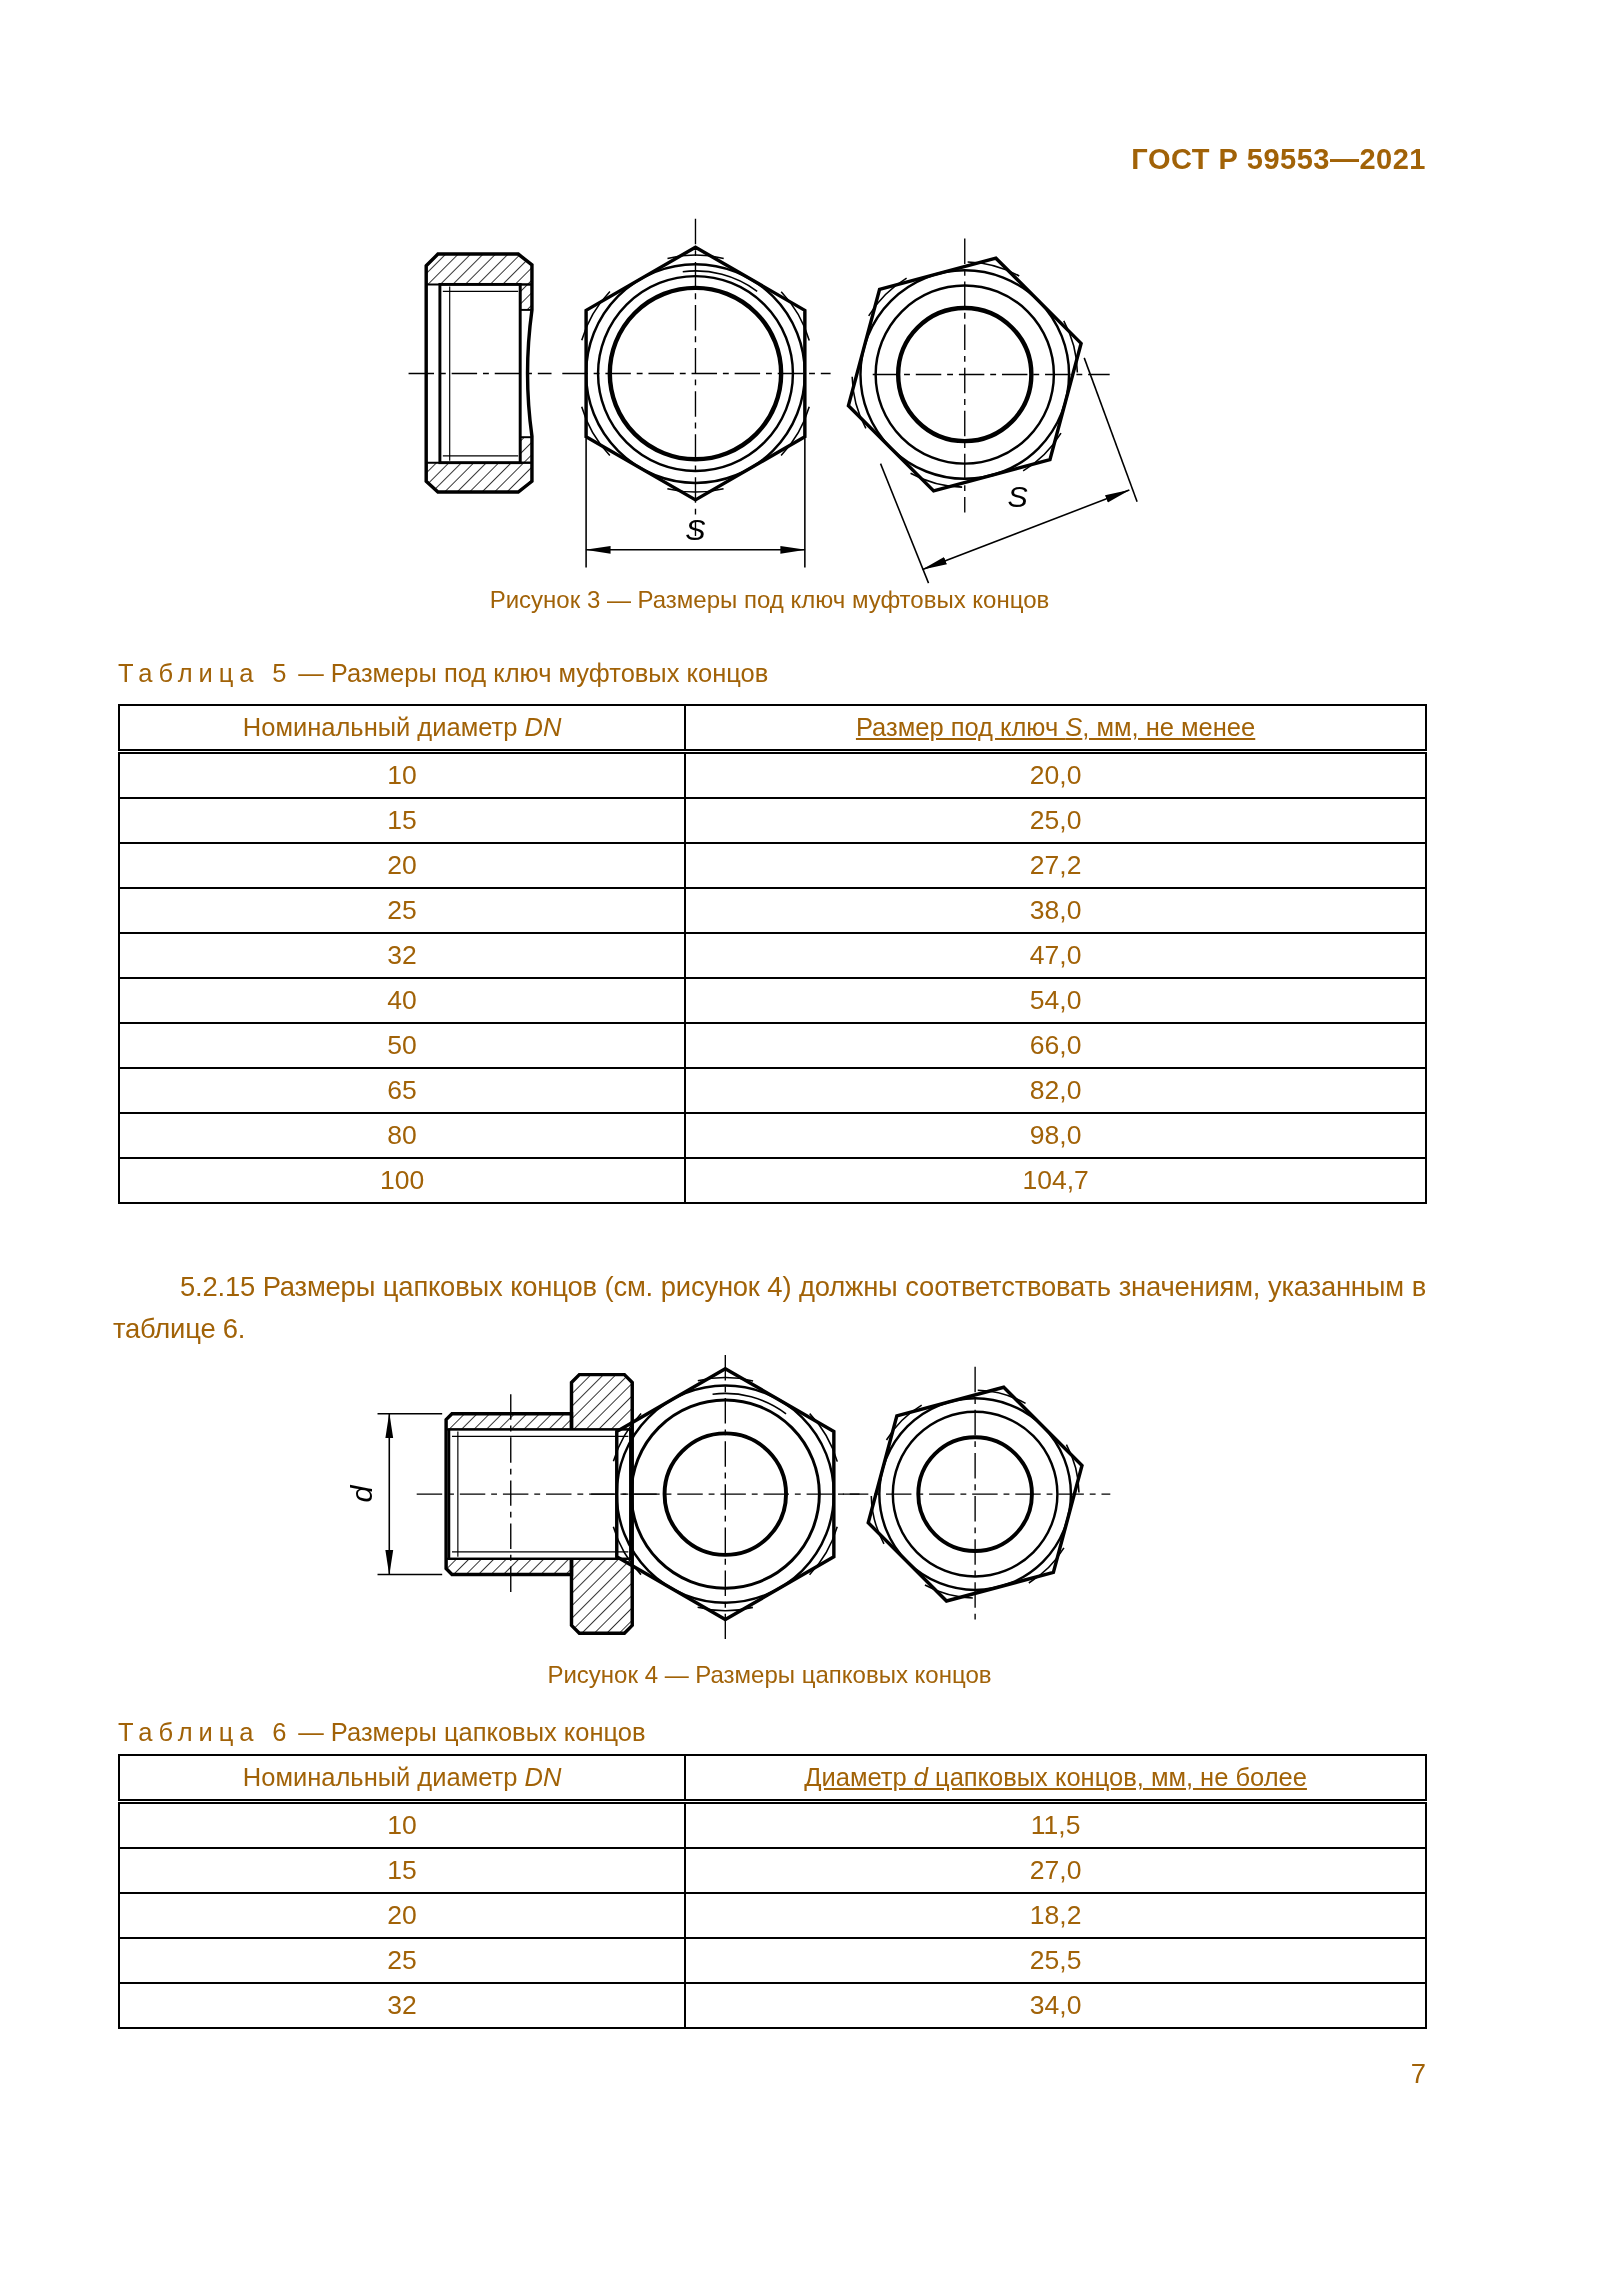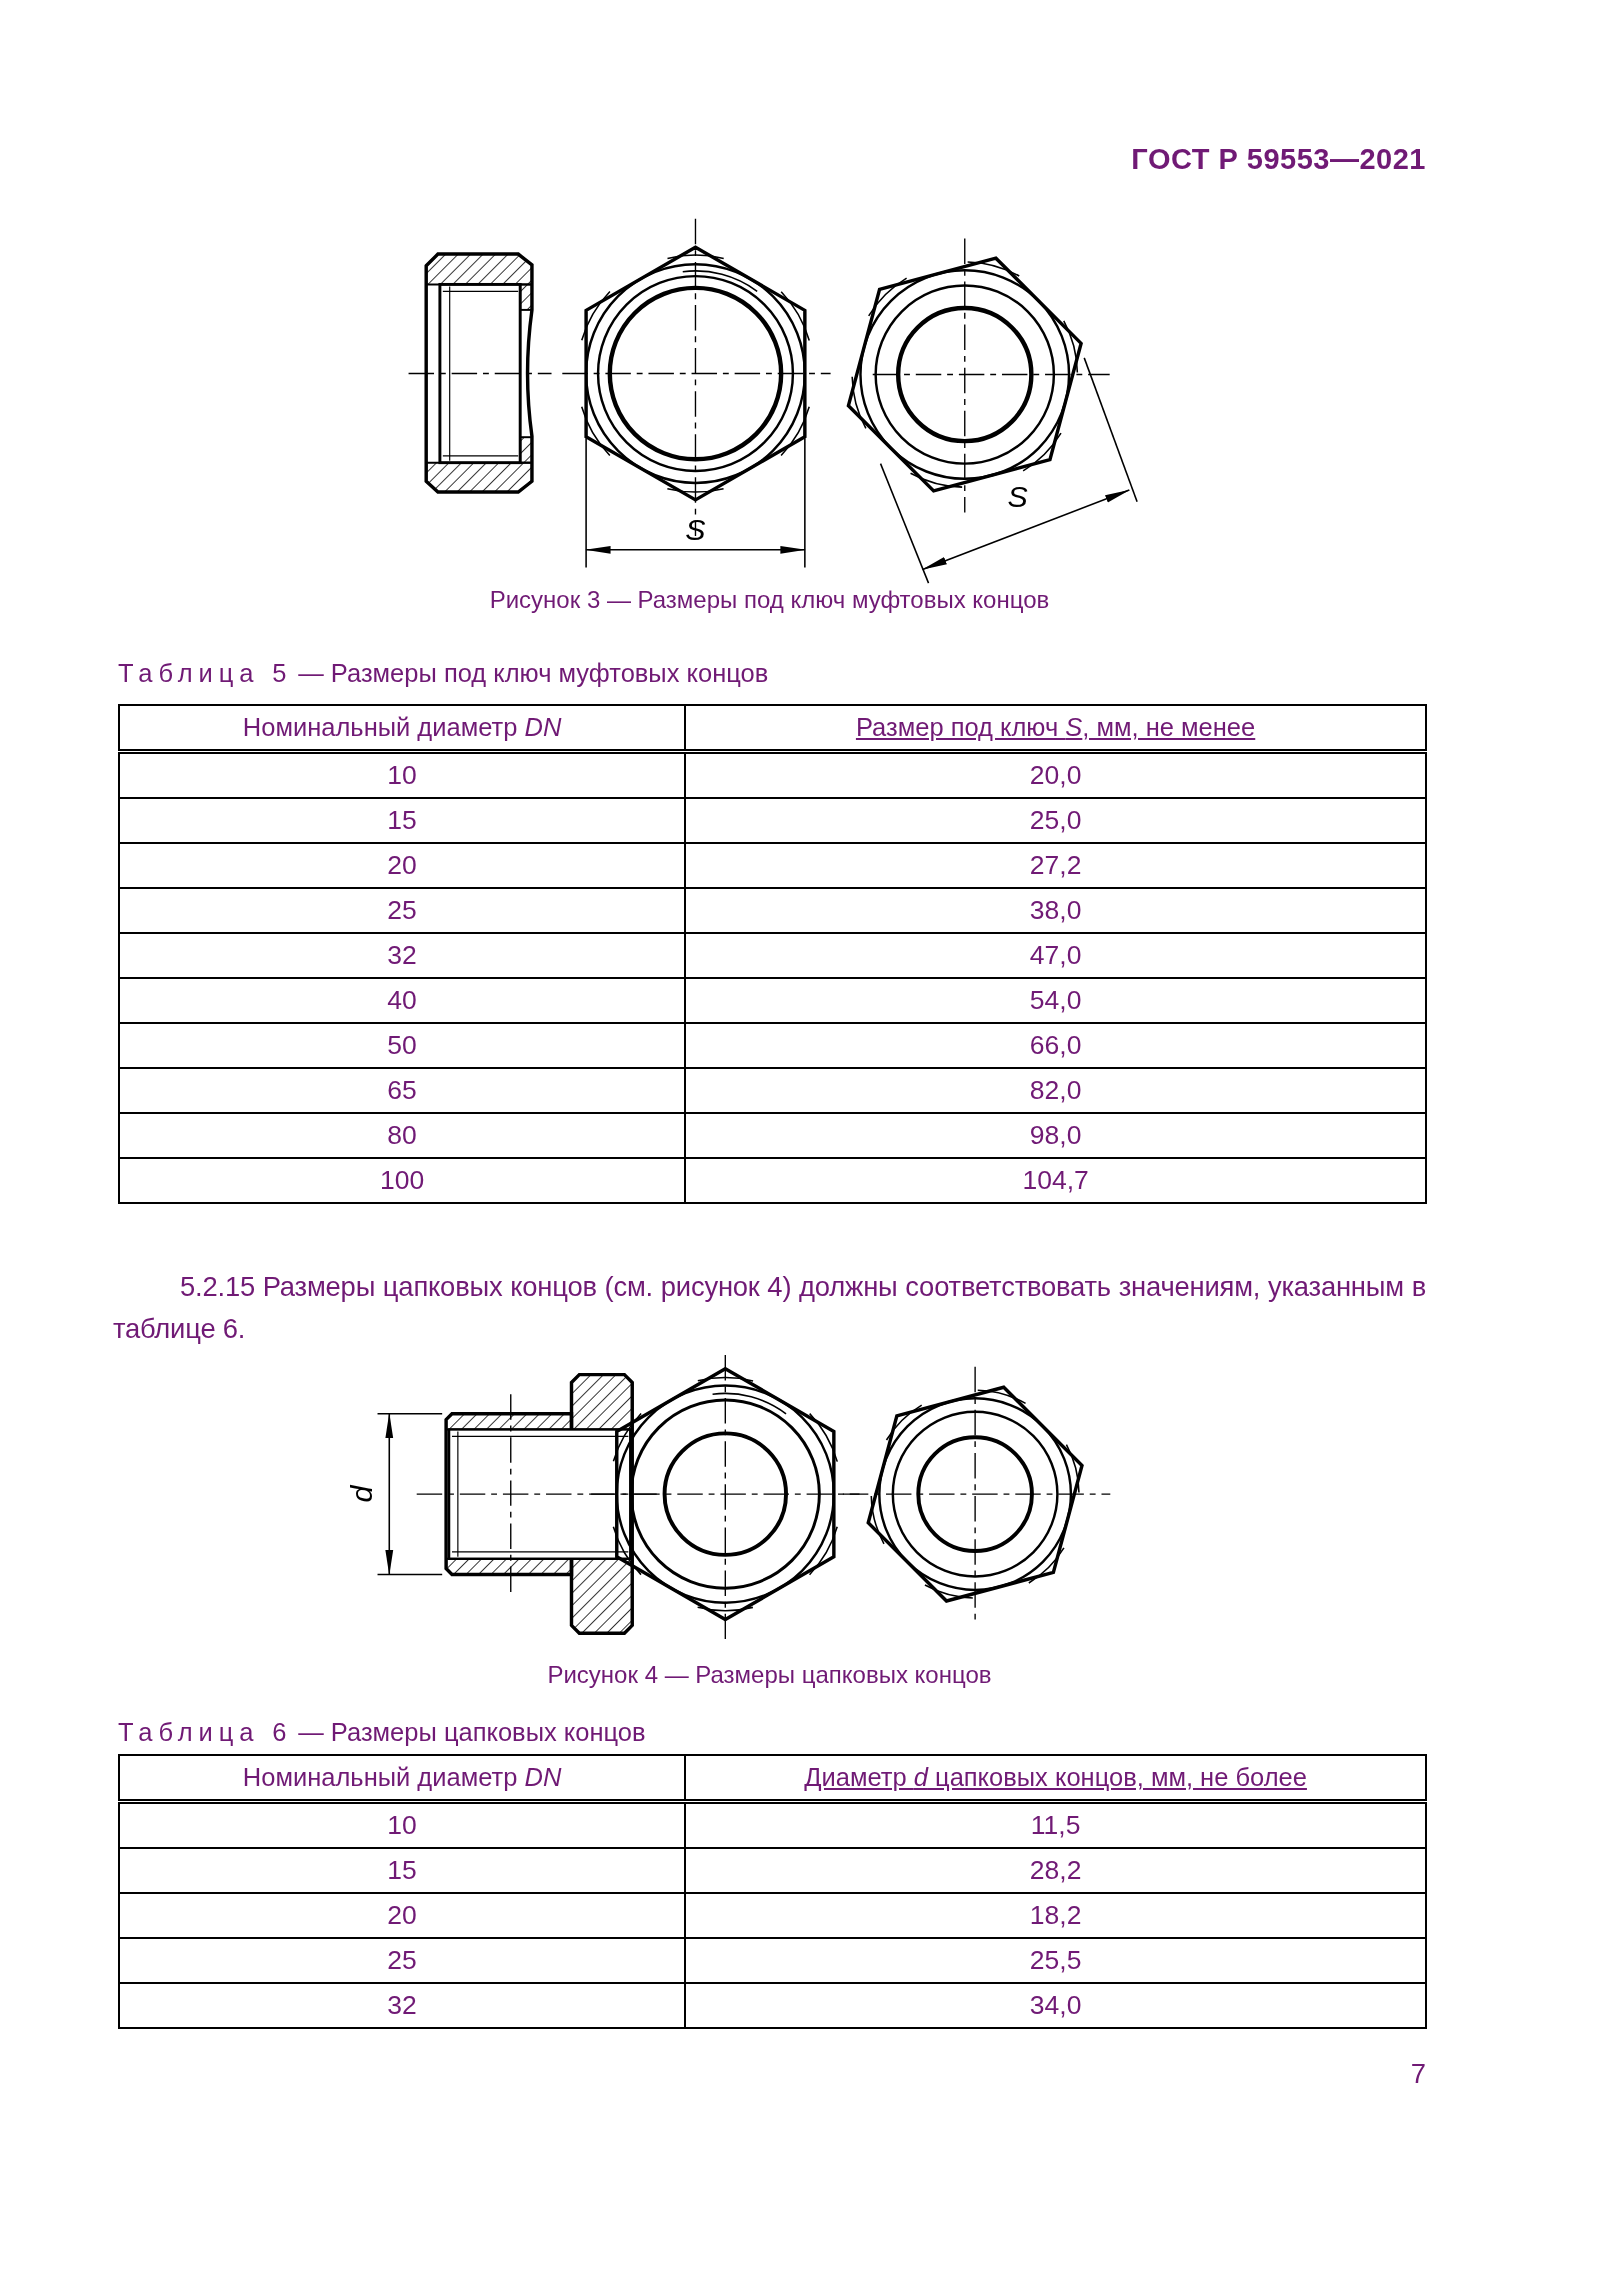--- a/index.html
+++ b/index.html
@@ -1,18 +1,18 @@
 <!DOCTYPE html>
 <html><head>
 <meta charset="utf-8">
 <style>
   html,body{margin:0;padding:0;background:#e8e8e8;}
   .page{
     position:relative; width:1621px; height:2293px; background:#ffffff;
-    font-family:"Liberation Sans", sans-serif; color:#701a75; overflow:hidden;
+    font-family:"Liberation Sans", sans-serif; color:#a16207; overflow:hidden;
   }
   .doc-header{
     position:absolute; top:143px; left:113px; width:1313px;
     text-align:right; font-size:29px; font-weight:bold; letter-spacing:0.5px;
   }
   .fig-wrap{position:absolute;}
   .fig-caption{
     position:absolute; left:113px; width:1313px; text-align:center;
     font-size:24px;
   }
@@ -247,21 +247,21 @@
         <th class="c2"><span>Диаметр </span><i>d</i><span> цапковых концов, мм, не более</span></th>
       </tr>
     </thead>
     <tbody>
       <tr>
           <td>10</td>
           <td>11,5</td>
         </tr>
       <tr>
           <td>15</td>
-          <td>28,2</td>
+          <td>27,0</td>
         </tr>
       <tr>
           <td>20</td>
           <td>18,2</td>
         </tr>
       <tr>
           <td>25</td>
           <td>25,5</td>
         </tr>
       <tr>

